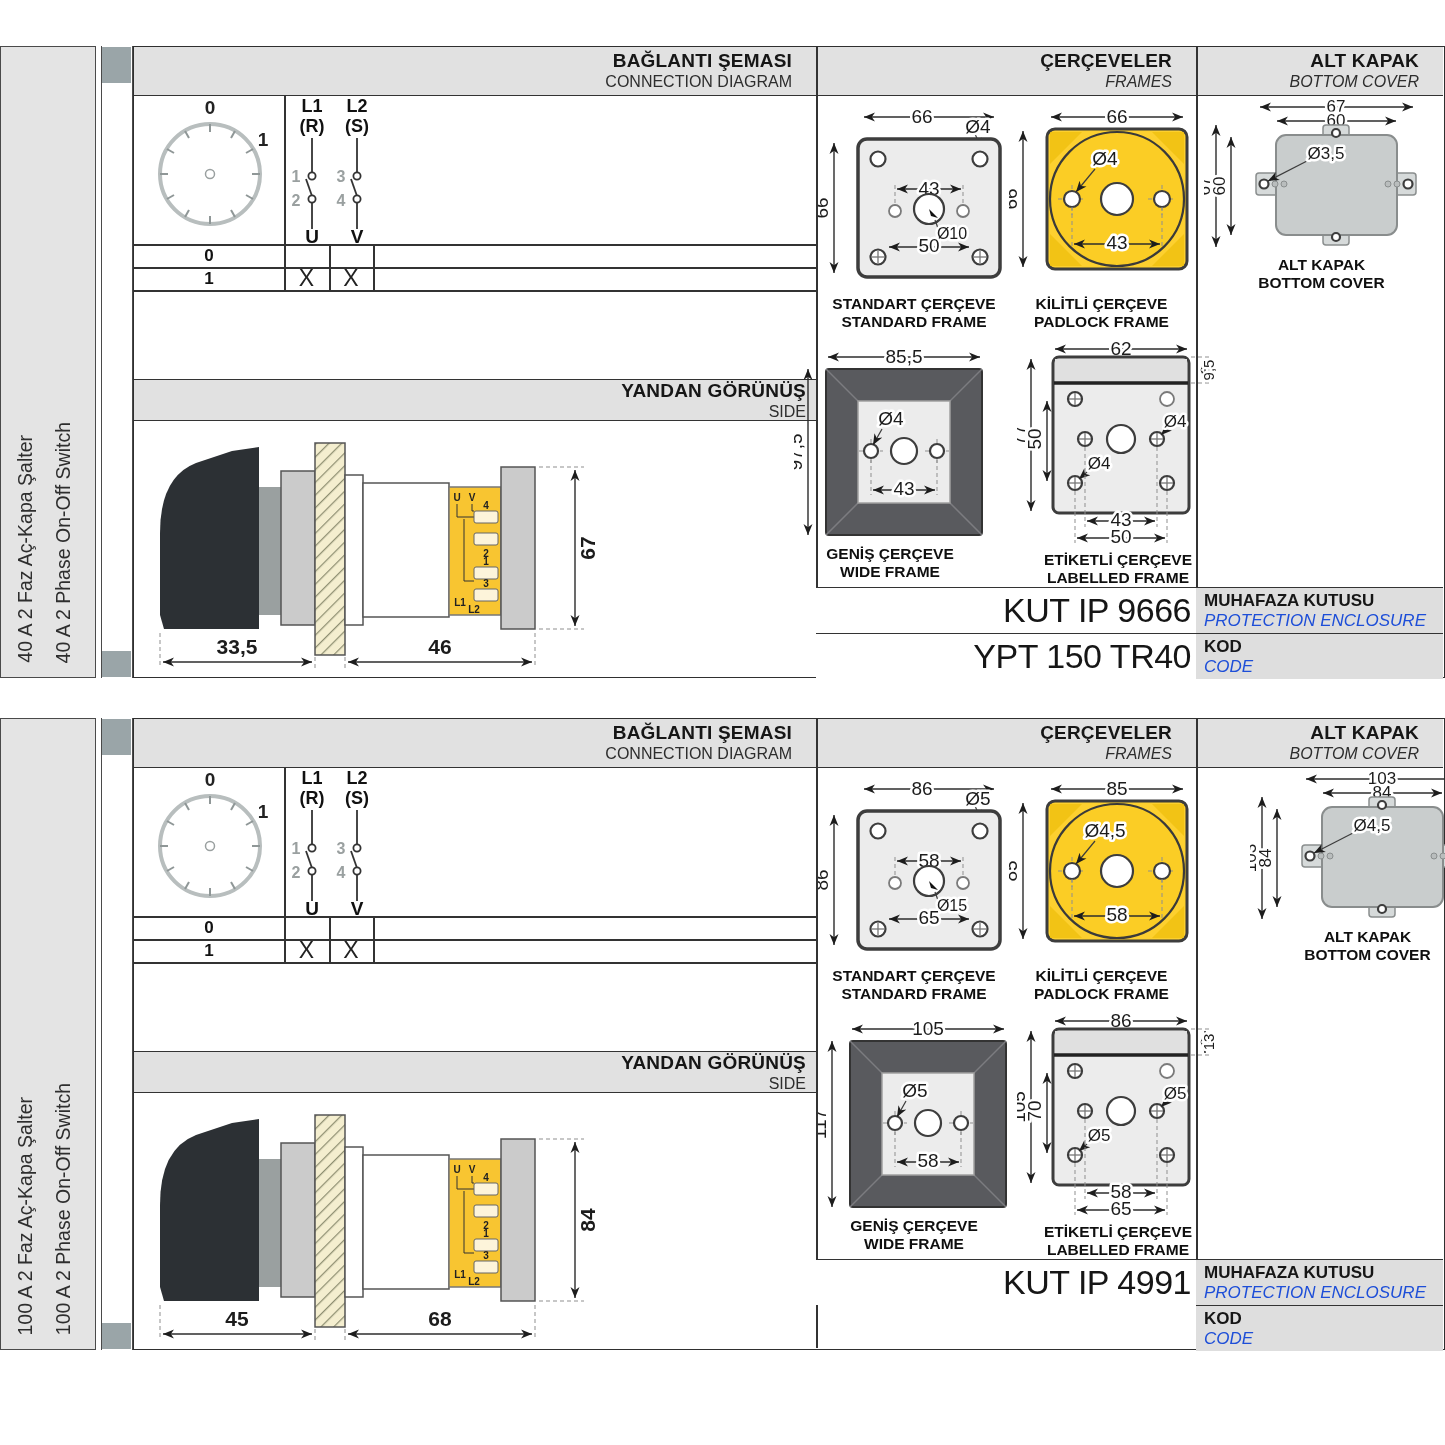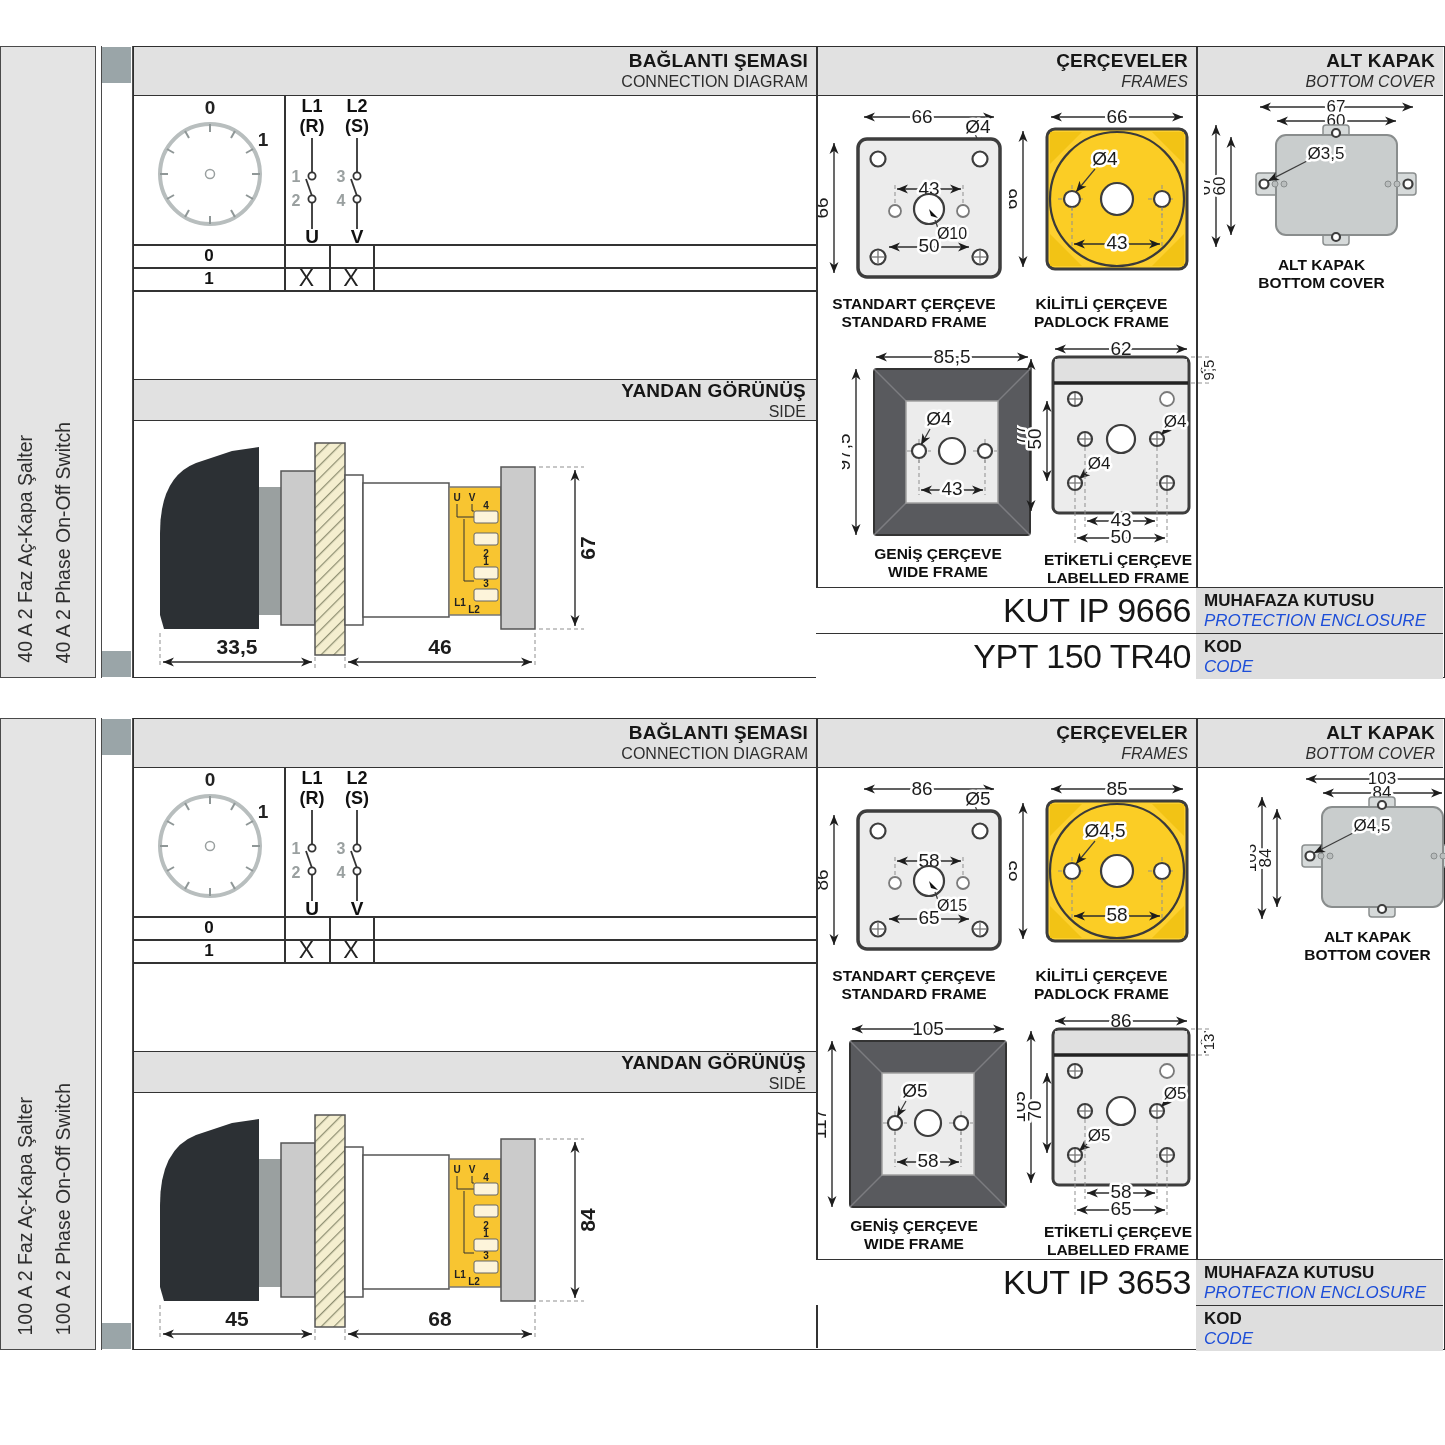--- a/index.html
+++ b/index.html
@@ -21,21 +21,21 @@
   .spine{position:absolute;left:101px;top:0;width:32px;height:632px;background:#fff;
          border-left:1.5px solid #4a4a4a;border-right:1.5px solid #4a4a4a}
   .mark{position:absolute;left:0;width:29px;background:var(--mark)}
   .mark.top{top:1px;height:36px}.mark.bot{bottom:1px;height:26px}
   
   .main{position:absolute;left:133px;top:0;width:1312px;height:632px;border:1.5px solid #2f2f2f;background:#fff}
   .hl{position:absolute;background:#333;height:1.5px}
   .vl{position:absolute;background:#333;width:1.5px}
   .hdr{position:absolute;left:0;top:0;width:1309px;height:49px;background:var(--band);border-bottom:1.5px solid #333}
   .hcell{position:absolute;top:0;height:47px;display:flex;flex-direction:column;justify-content:center;
-         align-items:flex-end;padding-right:8px}
+         align-items:flex-end;padding-right:24px}
   .h-tr{font-weight:bold;font-size:19px;color:#161616;letter-spacing:.2px}
   .h-en{font-size:16px;color:#2d2d2d;margin-top:1px}
   .it{font-style:italic}
   .sideband{position:absolute;left:0;top:332px;width:682px;height:42px;background:var(--band);
             border-top:1.5px solid #333;border-bottom:1.5px solid #333;display:flex;flex-direction:column;
             justify-content:center;align-items:flex-end;padding-right:10px}
   
   .tcell{position:absolute;display:flex;align-items:center;justify-content:center}
   .tpos{font-weight:bold;font-size:17px;color:#111}
   .tx{font-size:23px;color:#222}
@@ -304,21 +304,21 @@
         <line class="ext" x1="153" y1="104" x2="153" y2="146"></line>
         <line class="dim" x1="65" y1="141" x2="151" y2="141" marker-start="url(#arr)" marker-end="url(#arr)"></line>
         <text class="dt" x="108" y="146">43</text>
       </svg>
       <div class="cap">
         <div>KİLİTLİ ÇERÇEVE</div>
         <div>PADLOCK FRAME</div>
       </div>
     </div>
 
-    <div class="fig" style="left:708px;top:300px;width:192px">
+    <div class="fig" style="left:660px;top:300px;width:192px">
       <svg width="192" height="196" viewBox="0 0 192 196">
         <line class="dim" x1="34" y1="10" x2="186" y2="10" marker-start="url(#arr)" marker-end="url(#arr)"></line>
         <text class="dt" x="110" y="16">85,5</text>
         <line class="dim" x1="14" y1="22" x2="14" y2="188" marker-start="url(#arr)" marker-end="url(#arr)"></line>
         <text class="dt" x="8" y="105" transform="rotate(-90 8 105)">97,5</text>
         <rect class="fdark" x="32" y="22" width="156" height="166" rx="3"></rect>
         <line x1="32" y1="22" x2="64" y2="54" stroke="#7c7c80" stroke-width="1.5"></line>
         <line x1="188" y1="22" x2="156" y2="54" stroke="#7c7c80" stroke-width="1.5"></line>
         <line x1="32" y1="188" x2="64" y2="156" stroke="#7c7c80" stroke-width="1.5"></line>
         <line x1="188" y1="188" x2="156" y2="156" stroke="#7c7c80" stroke-width="1.5"></line>
@@ -762,21 +762,21 @@
         <line class="lead" x1="103" y1="62" x2="64" y2="82" marker-end="url(#arr)"></line>
         <text class="dt" style="font-size:17px" x="122" y="60">Ø4,5</text>
       </svg>
       <div class="cap">
         <div>ALT KAPAK</div>
         <div>BOTTOM COVER</div>
       </div>
     </div>
 
     <div class="bigval bt" style="top:540px">
-      <span>KUT IP 3653</span>
+      <span>KUT IP 4991</span>
     </div>
     <div class="graylab bt" style="top:540px">
       <div class="gl-tr">MUHAFAZA KUTUSU</div>
       <div class="gl-en">PROTECTION ENCLOSURE</div>
     </div>
     <div class="graylab bt" style="top:586px">
       <div class="gl-tr">KOD</div>
       <div class="gl-en">CODE</div>
     </div>
   </div>

